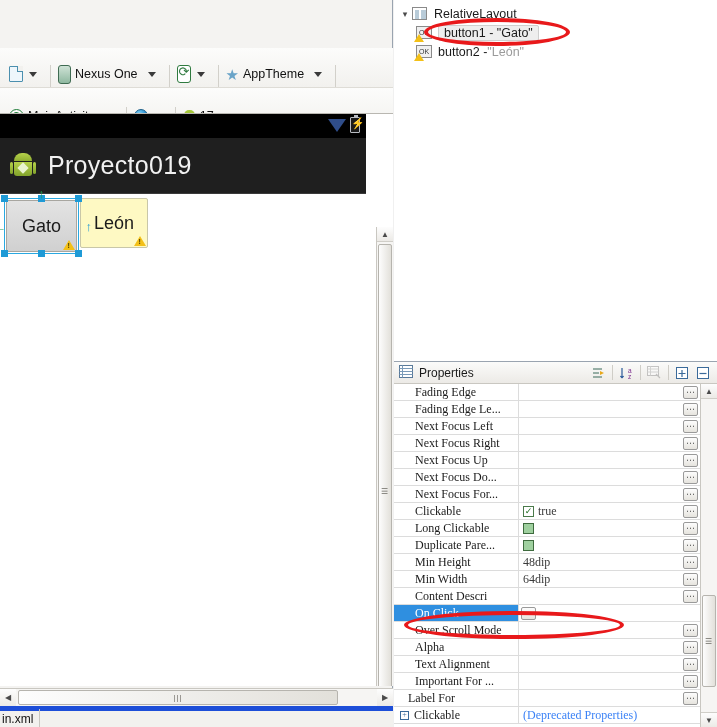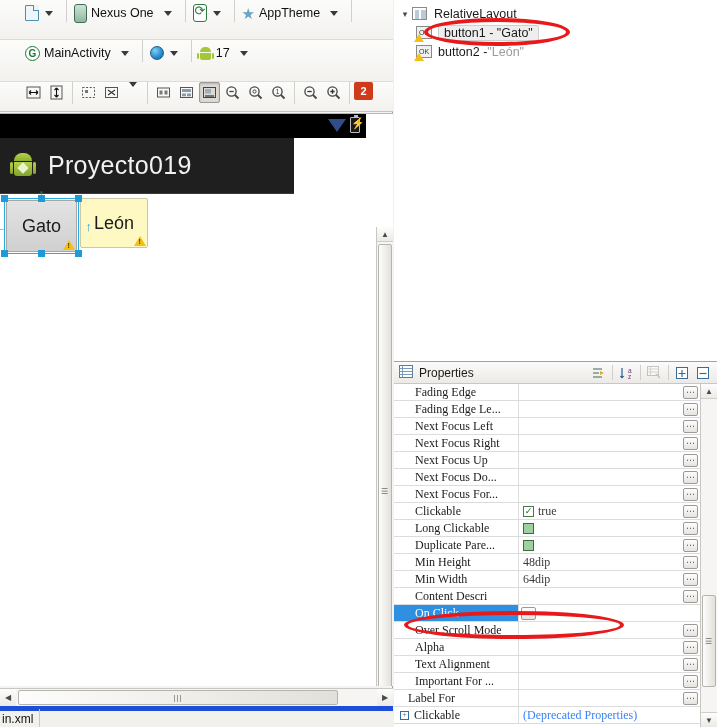--- a/index.html
+++ b/index.html
@@ -18,22 +18,23 @@
   #left-pane {
     position: absolute; left: 0; top: 0; width: 393px; height: 727px;
     background: #f4f3f1;
     border-right: 1px solid #9aa4b0;
   }
 
   .tbrow {
     position: absolute; left: 0; width: 393px;
     background: linear-gradient(to bottom, #fcfcfb 0%, #f2f1ee 100%);
     border-bottom: 1px solid #dedcd6;
-    display: flex; align-items: flex-start;
-    padding-left: 22px;
+    display: flex; align-items: flex-end;
+    padding-left: 6px;
+    margin-top: 48px;
   }
   #tb1 { top: 0; height: 40px; }
   #tb2 { top: 40px; height: 42px; }
   #tb3 { top: 82px; height: 30px; border-bottom: 1px solid #c6c4be; }
 
   .tbitem { display: flex; align-items: center; height: 26px; padding: 0 3px; border-radius: 2px; cursor: default; }
   .tblabel { margin: 0 4px 0 4px; font-size: 12.5px; color: #111; white-space: nowrap; }
   .caret { width: 0; height: 0; border-left: 4px solid transparent; border-right: 4px solid transparent;
            border-top: 5px solid #3a3a3a; margin: 0 6px; }
   .tbsep { width: 1px; height: 22px; background: #d2d0ca; margin: 0 4px; }
@@ -83,21 +84,21 @@
     position: absolute; left:0; top:0; width: 366px; height: 24px; background: #000;
   }
   #sb-icons { position:absolute; right: 6px; top: 3px; display:flex; align-items:center; gap:4px; }
   .wifi-tri { width:0;height:0;border-left:9px solid transparent;border-right:9px solid transparent;
               border-top:13px solid #2f4d8a; }
   .batt { width:10px;height:16px;border:1.5px solid #b9bcc2; border-radius:1px; position:relative;
           background:#1a1a1a; }
   .batt:before { content:""; position:absolute; left:2.5px; top:-3px; width:4px; height:2px; background:#b9bcc2; }
   .batt:after { content:"⚡"; position:absolute; left:0px; top:-1px; font-size:11px; color:#e8e8e8; }
   #actionbar {
-    position: absolute; left:0; top:24px; width:294px; height:56px;
+    position: absolute; left:0; top:24px; width:366px; height:56px;
     background: #1f1f1f; display:flex; align-items:center; padding-left: 10px; gap: 12px;
     border-bottom: 1px solid #3a3a3a;
   }
   #ab-icon { width: 26px; height: 28px; position: relative; }
   #ab-icon .h { position:absolute; left:4px; top:1px; width:18px; height:8px;
                 background: linear-gradient(to bottom,#b6d14b,#8fae30); border-radius: 9px 9px 0 0; }
   #ab-icon .b { position:absolute; left:4px; top:10px; width:18px; height:14px;
                 background: linear-gradient(to bottom,#b6d14b,#82a32b); border-radius: 0 0 3px 3px; }
   #ab-icon .sq { position:absolute; left:9px; top:12px; width:8px; height:8px;
                  background:#e9f3cf; transform: rotate(45deg); }

